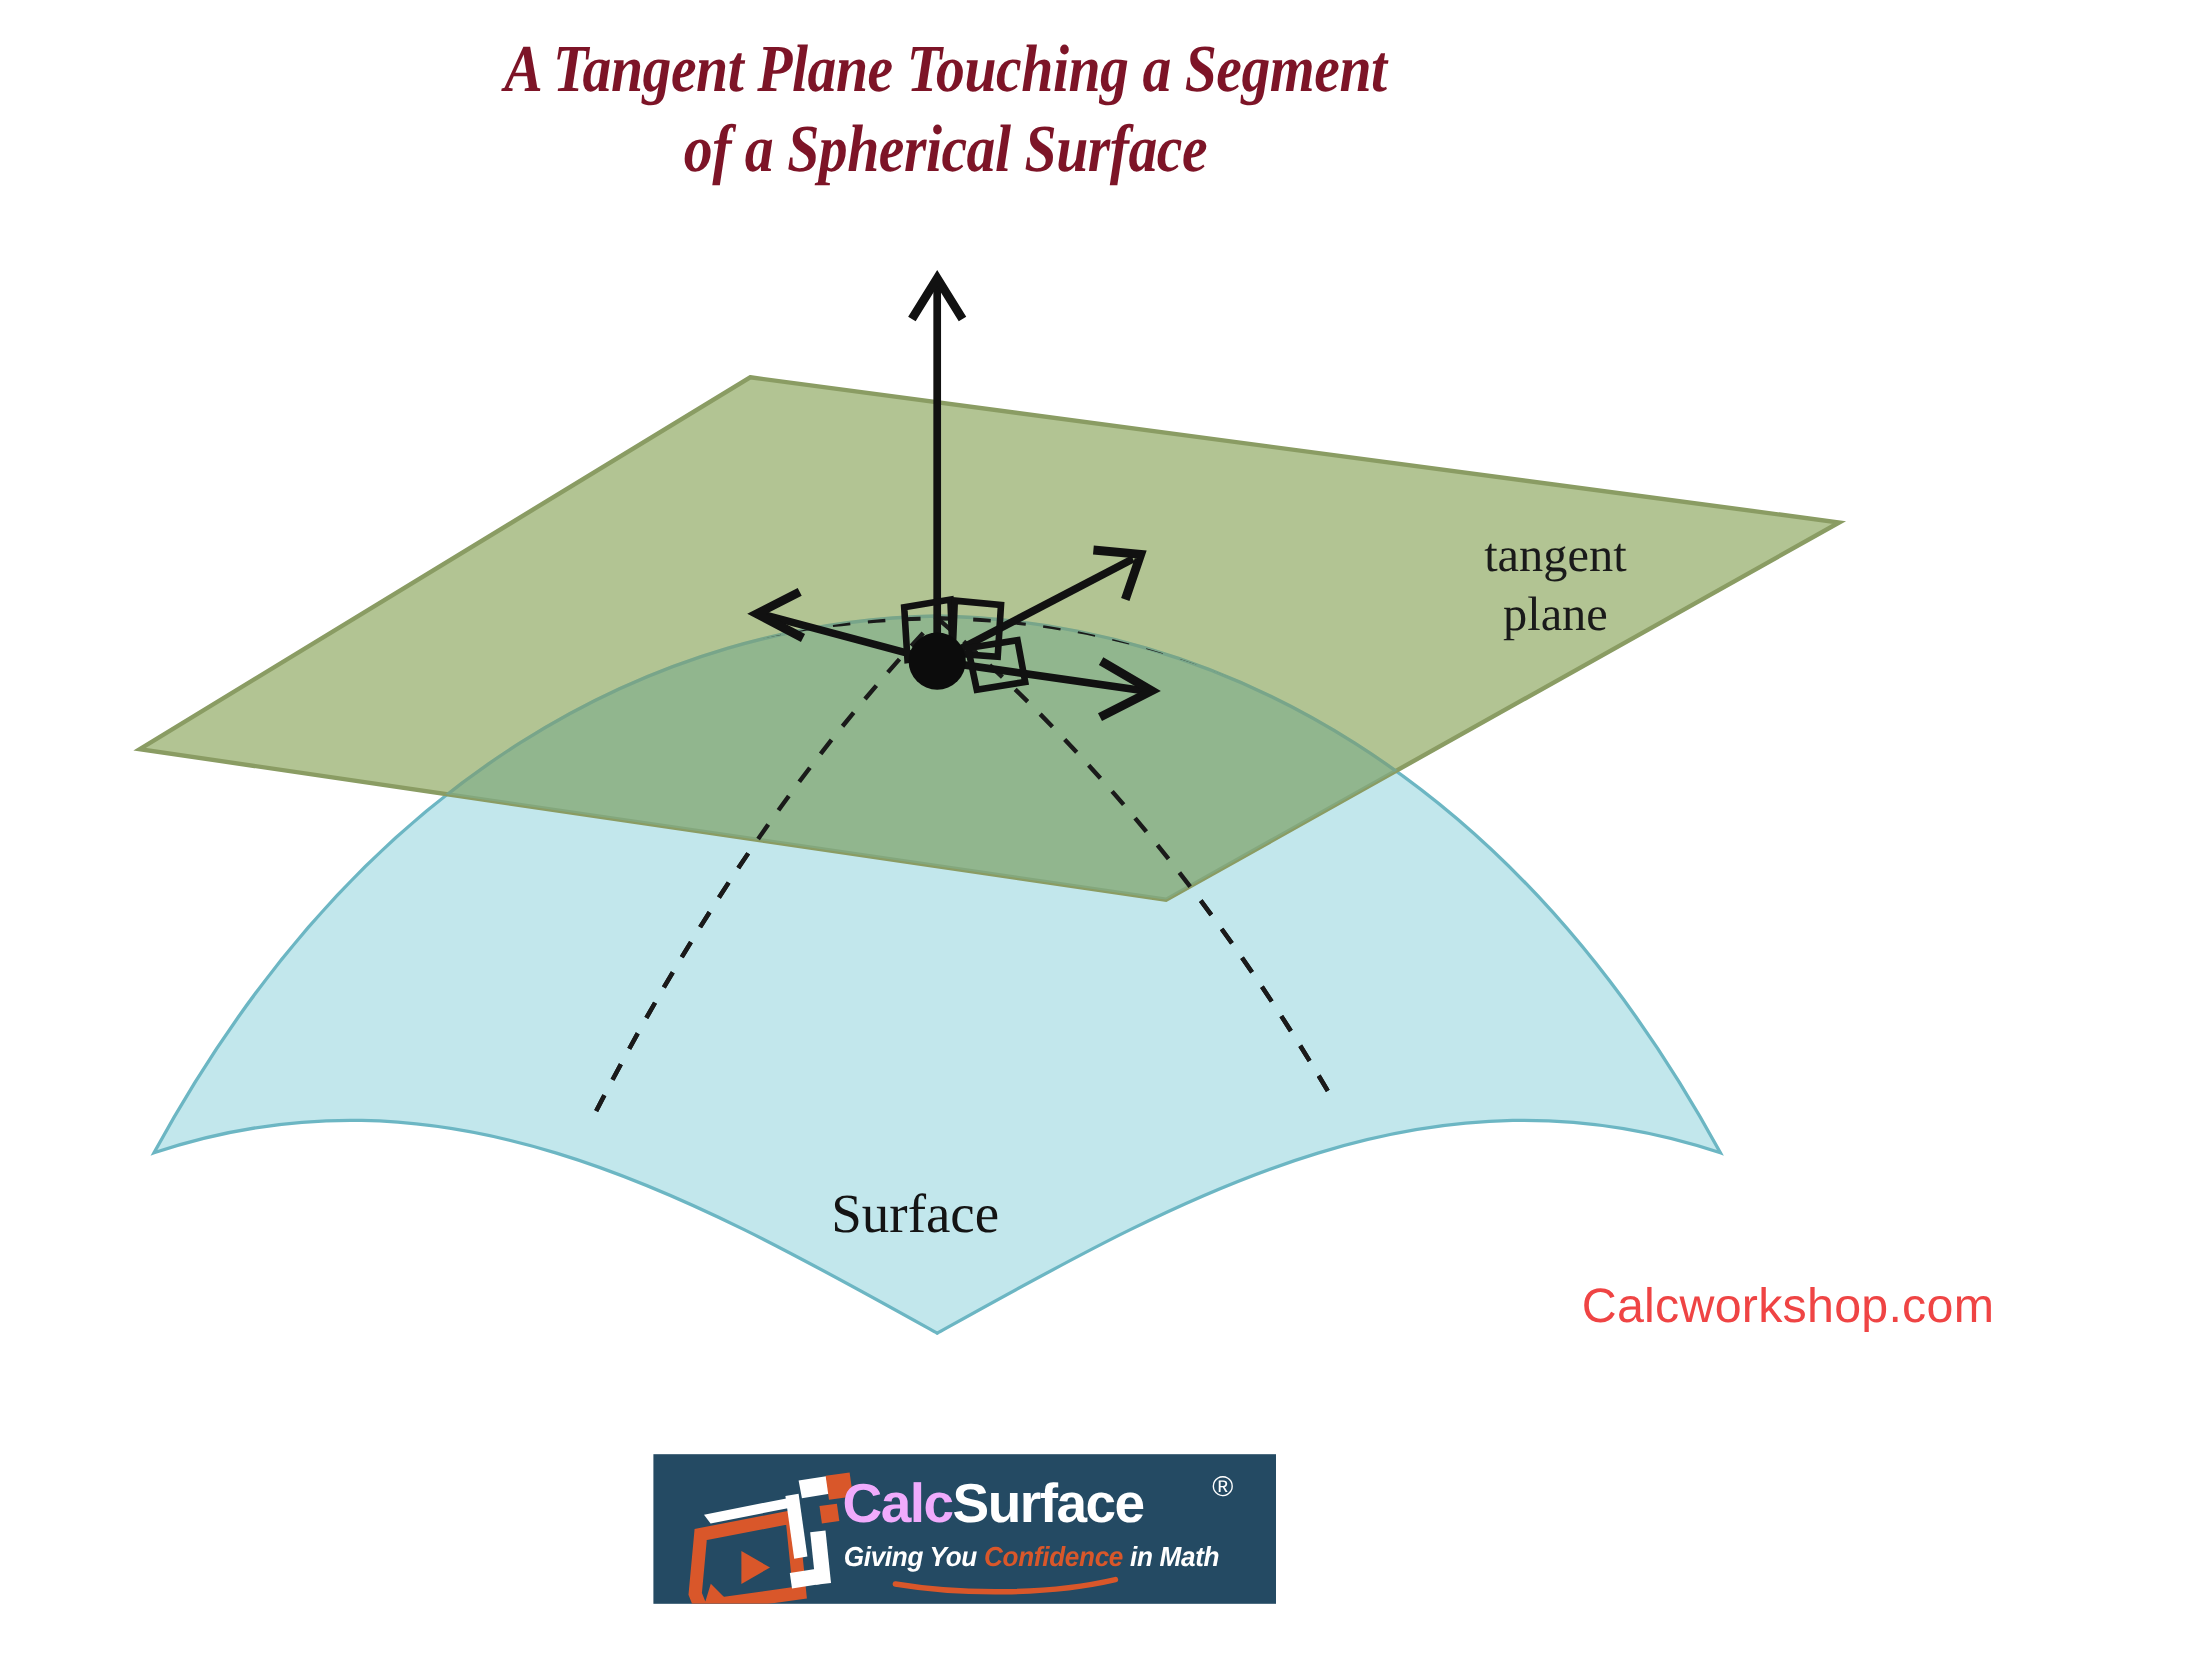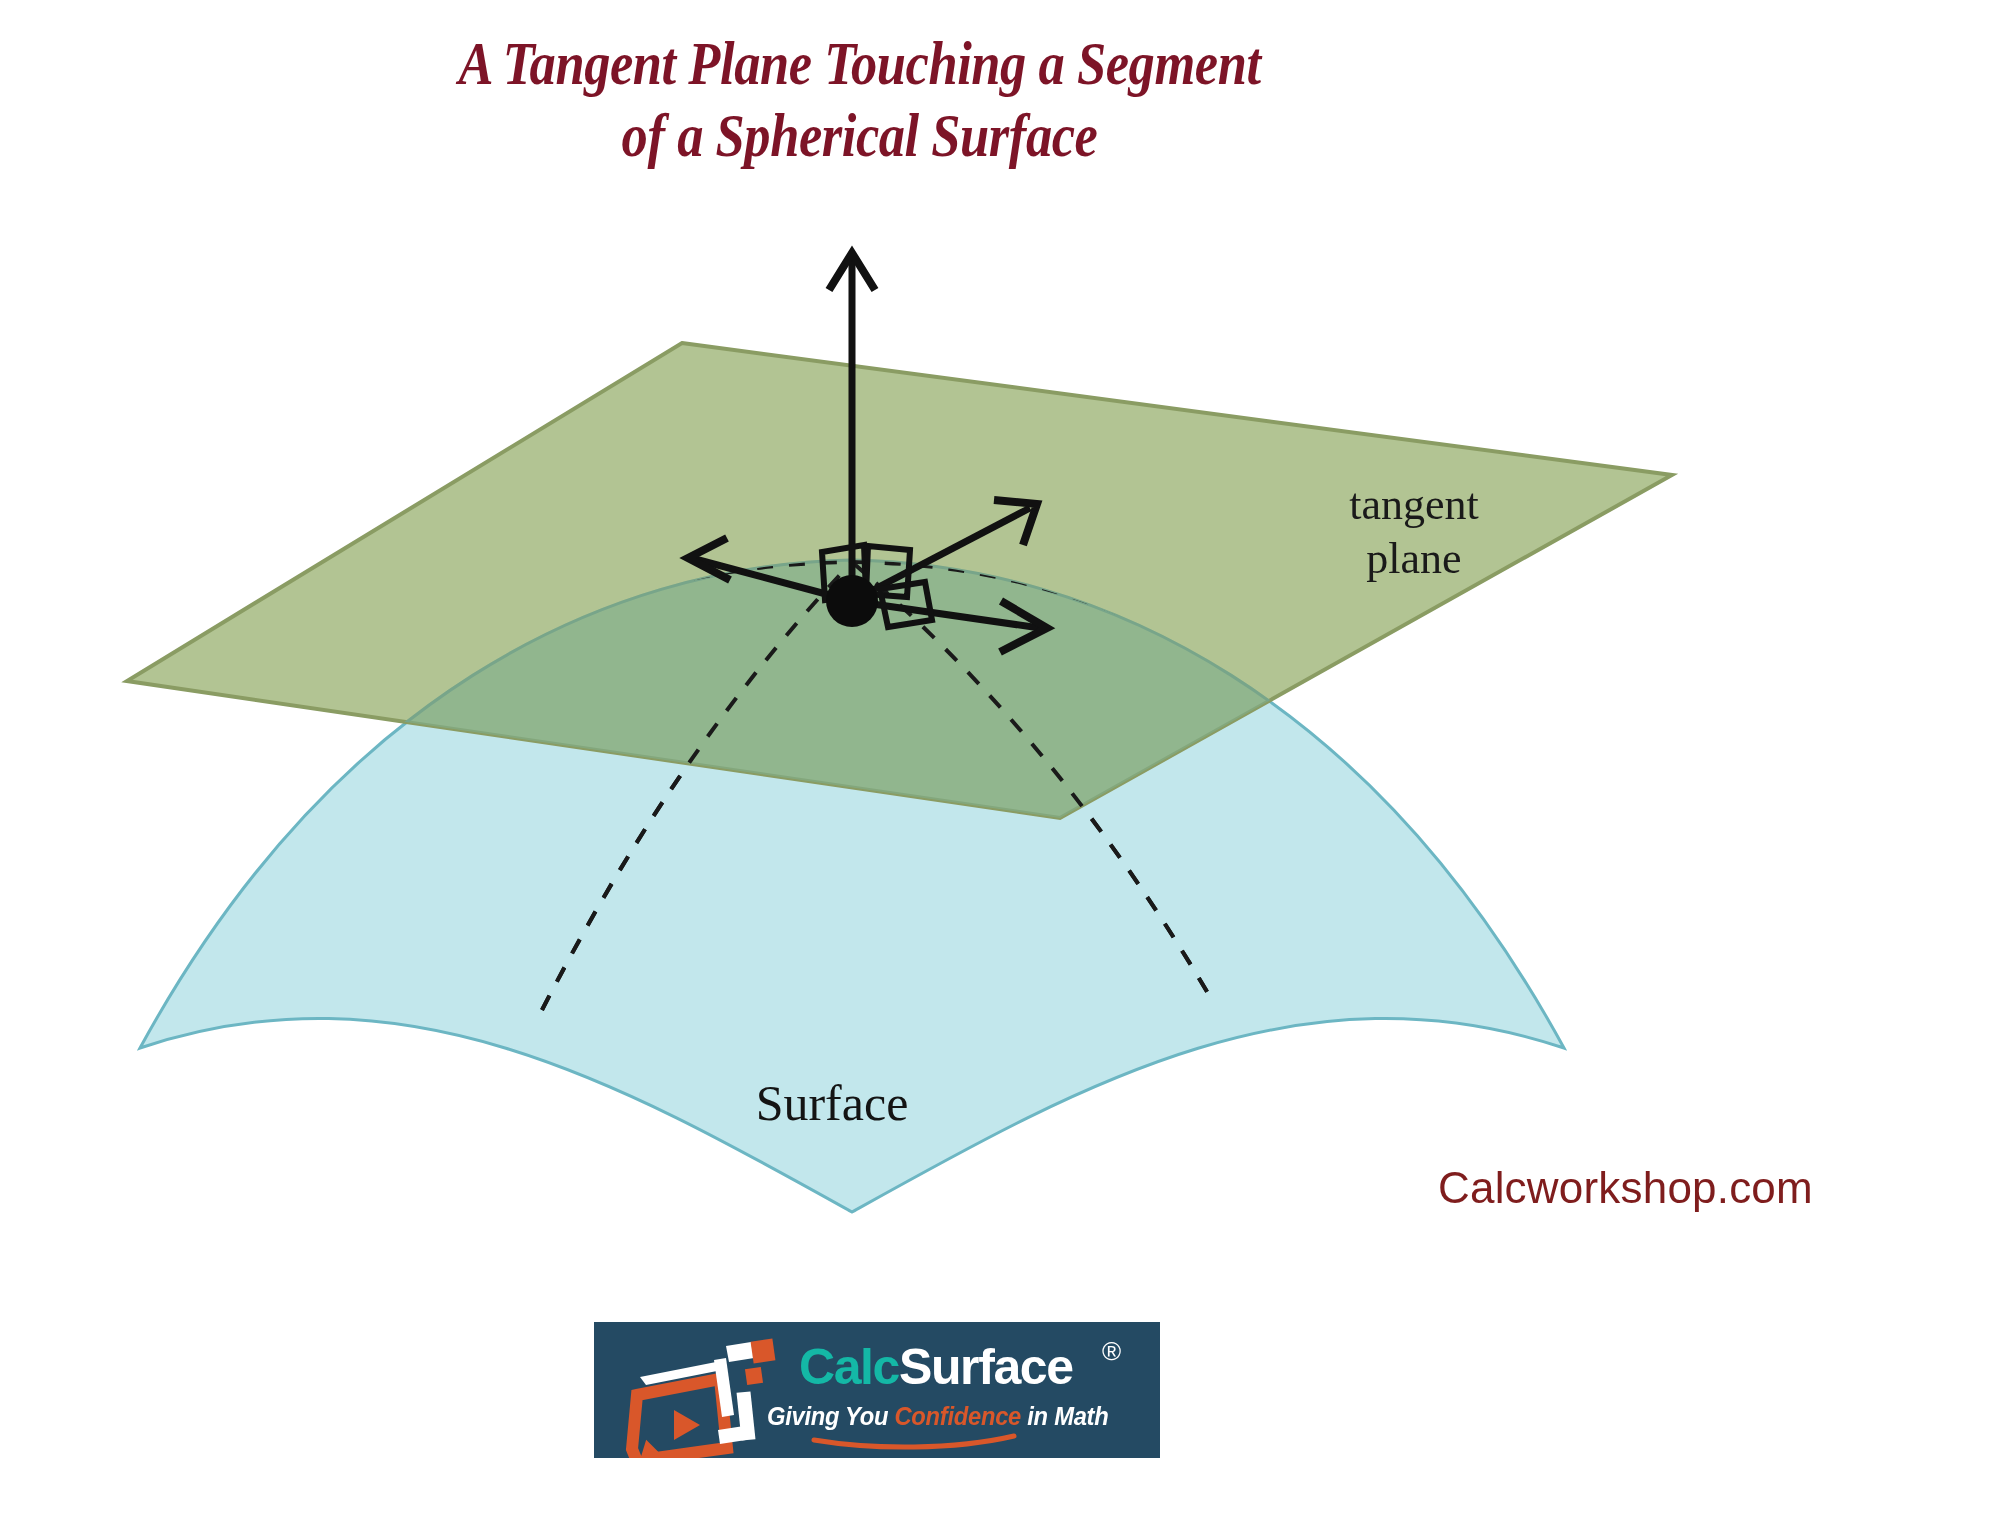--- a/index.html
+++ b/index.html
@@ -68,21 +68,21 @@
   }
 
   
   .watermark {
     position: absolute;
     left: 1438px;
     top: 1163px;
     font-family: "Liberation Sans", sans-serif;
     font-size: 44px;
     font-weight: 300;
-    color: #7f1d1d;
+    color: #ef4444;
     letter-spacing: 0.2px;
     white-space: nowrap;
   }
 
   
   .logo-box {
     position: absolute;
     left: 594px;
     top: 1322px;
     width: 566px;
@@ -100,21 +100,21 @@
     position: absolute;
     left: 172px;
     top: 20px;
     font-family: "Liberation Sans", sans-serif;
     font-weight: 700;
     font-size: 50px;
     line-height: 1;
     white-space: nowrap;
     letter-spacing: -1.4px;
   }
-  .logo-calc { color: #14b8a6; margin-left: 33px; }
+  .logo-calc { color: #f0abfc; }
   .logo-work { color: #ffffff; }
   .logo-reg {
     position: absolute;
     left: 508px;
     top: 14px;
     font-family: "Liberation Sans", sans-serif;
     font-size: 26px;
     color: #ffffff;
   }
   .logo-tag {

